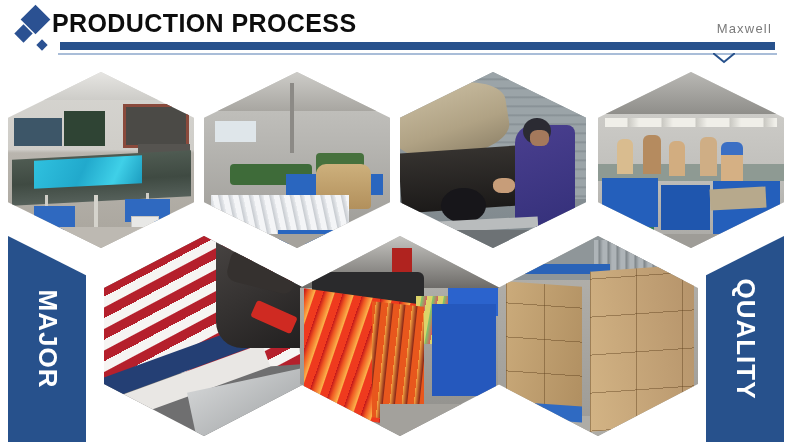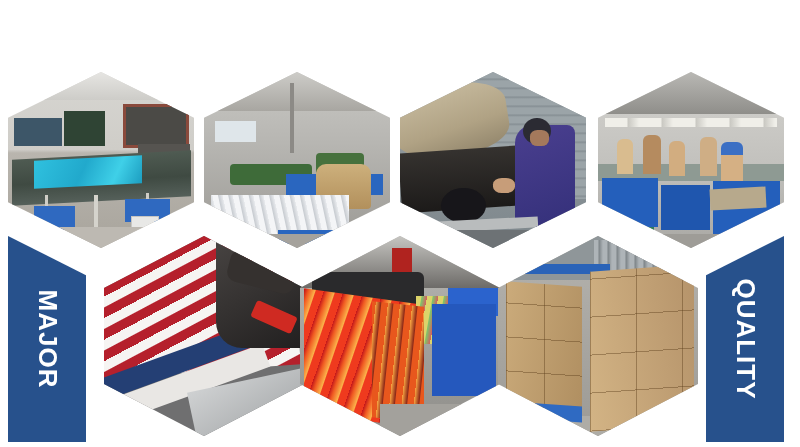--- a/index.html
+++ b/index.html
@@ -268,20 +268,36 @@
                  linear-gradient(80deg,#d3b485,#b5936a);
                transform: skewY(-4deg); }
   .p7-pallet { position:absolute; left:6%; top:84%; width:36%; height:8%; background:#2f6ac2; transform:skewY(4deg); }
   .p7-floor  { position:absolute; left:0; top:90%; width:100%; height:10%; background:#aeaca6; }
 </style>
 </head>
 <body>
 
 <div id="page">
 
+  <div id="header">
+
+    <div class="diamond" id="diamond-lg"></div>
+    <div class="diamond" id="diamond-md"></div>
+    <div class="diamond" id="diamond-sm"></div>
+
+    <div id="page-title">PRODUCTION PROCESS</div>
+
+    <div id="brand-name">Maxwell</div>
+
+    <div id="title-bar-thick"></div>
+    <div id="title-bar-thin"></div>
+    <svg id="title-bar-chevron" viewBox="0 0 22 11">
+      <polyline points="0,0 11,9 22,0" fill="none" stroke="#27518C" stroke-width="2"></polyline>
+    </svg>
+  </div>
 
   <div class="row-top">
 
     <div class="hex" id="hex-1">
       <div class="hex-inner">
         <div class="p1-wall ph"></div>
         <div class="p1-ceil ph"></div>
         <div class="p1-bg1 ph"></div>
         <div class="p1-bg2 ph"></div>
         <div class="p1-win ph"></div>

